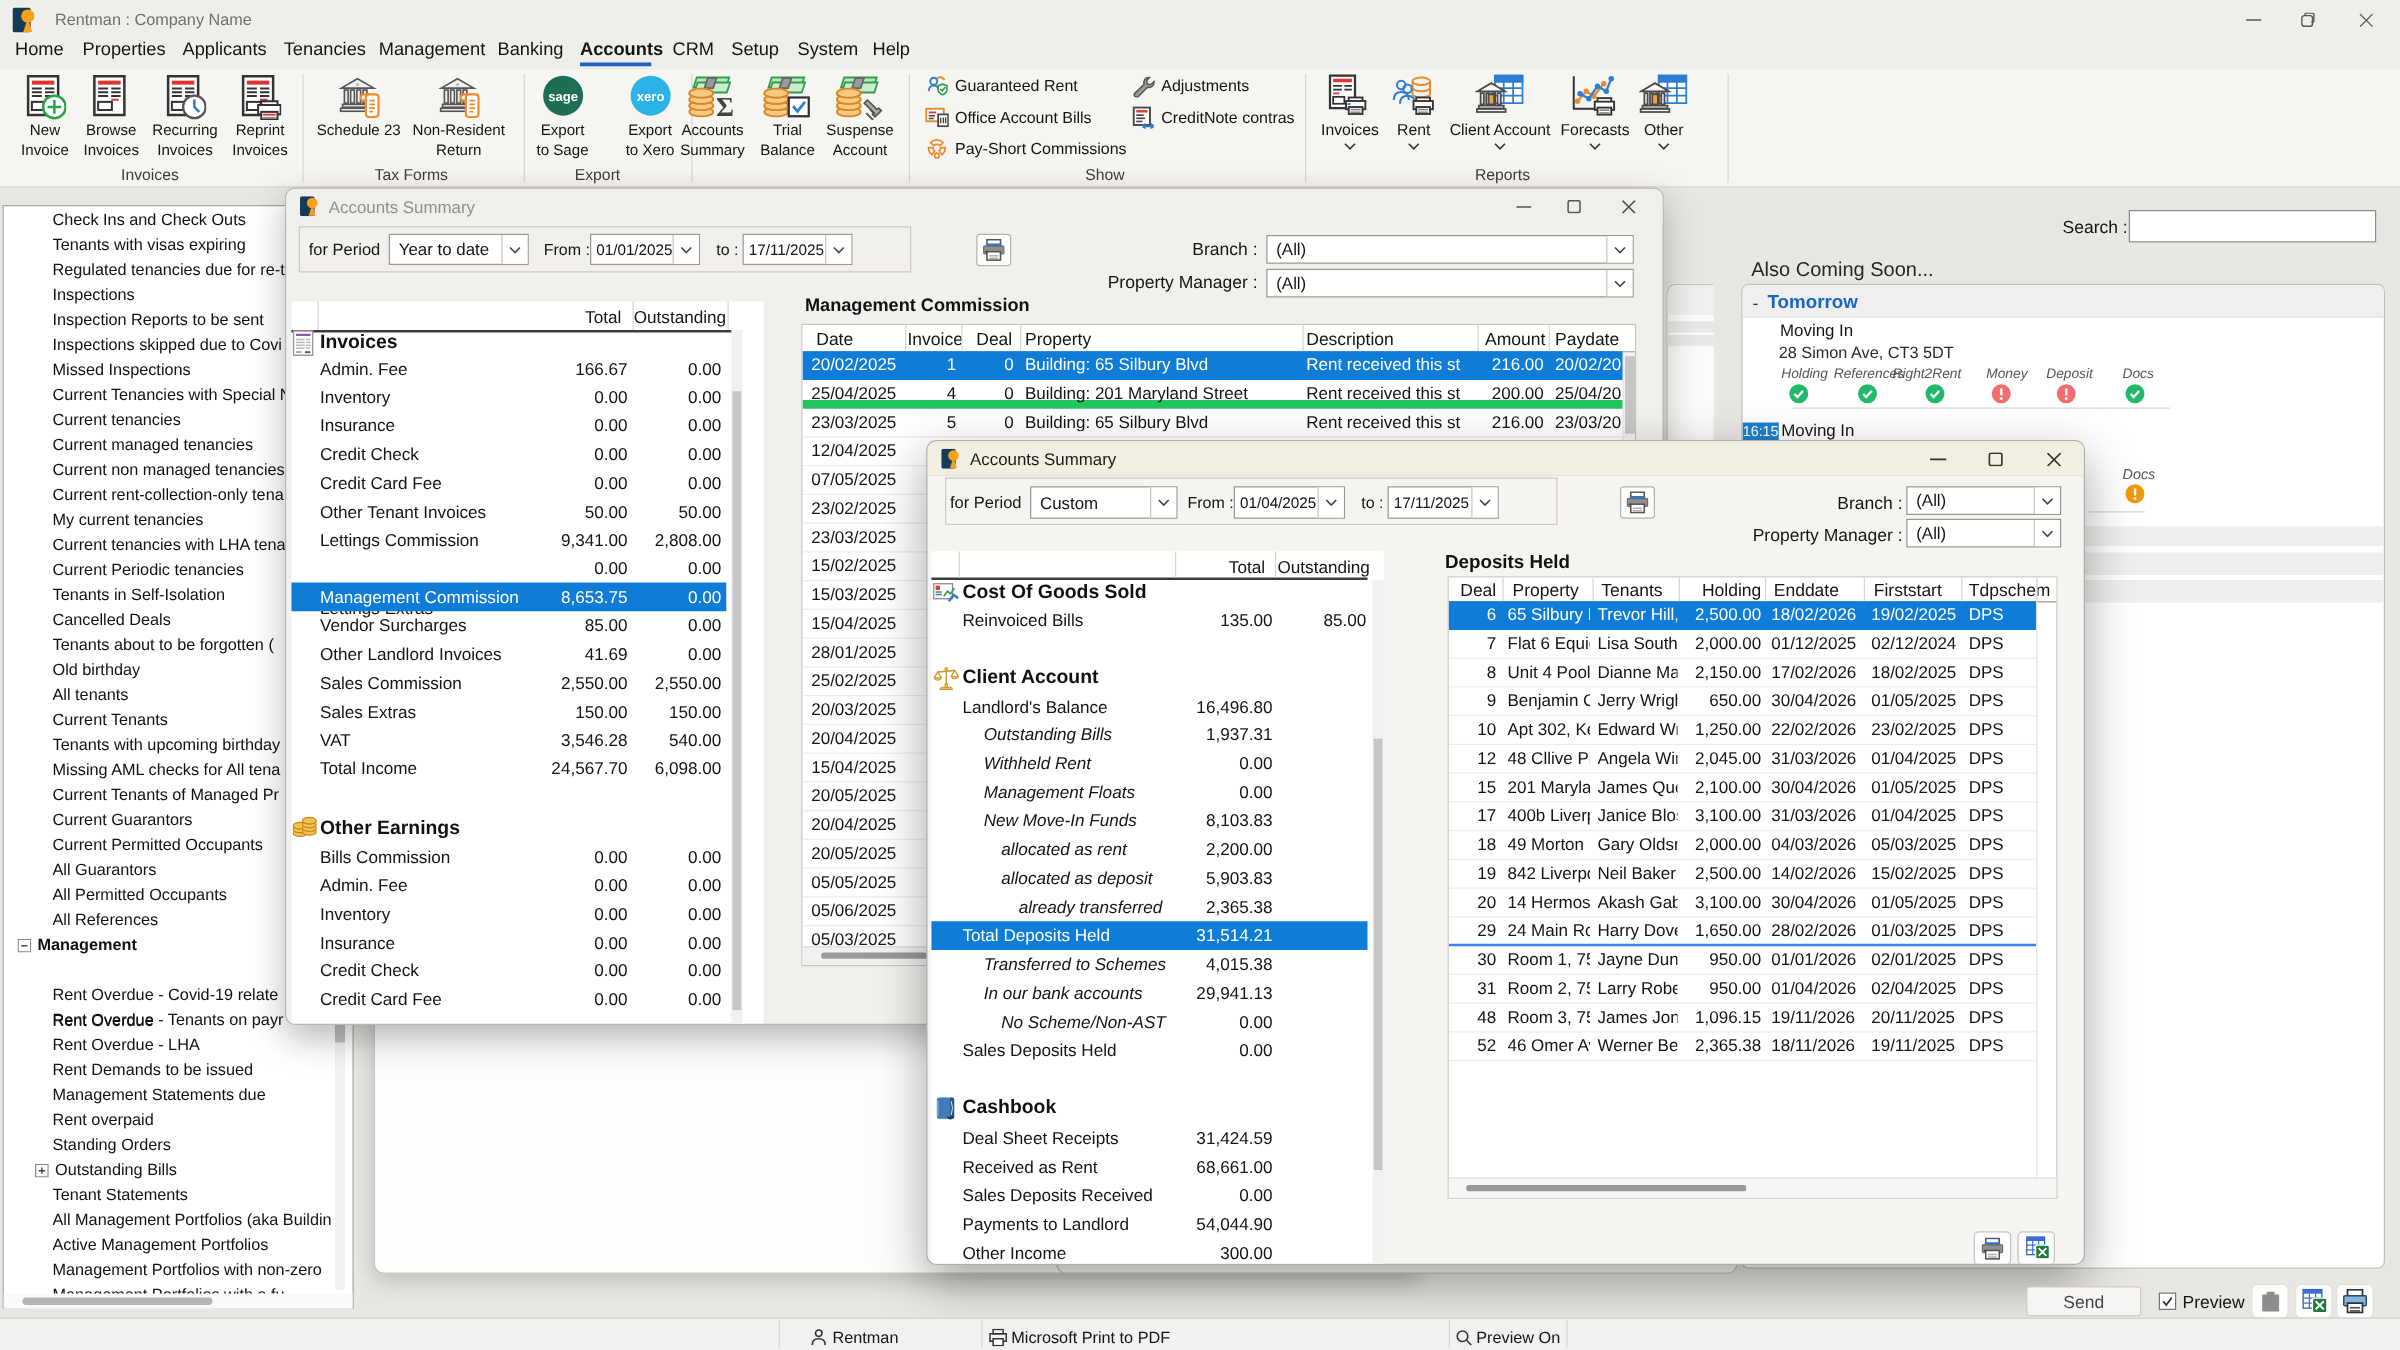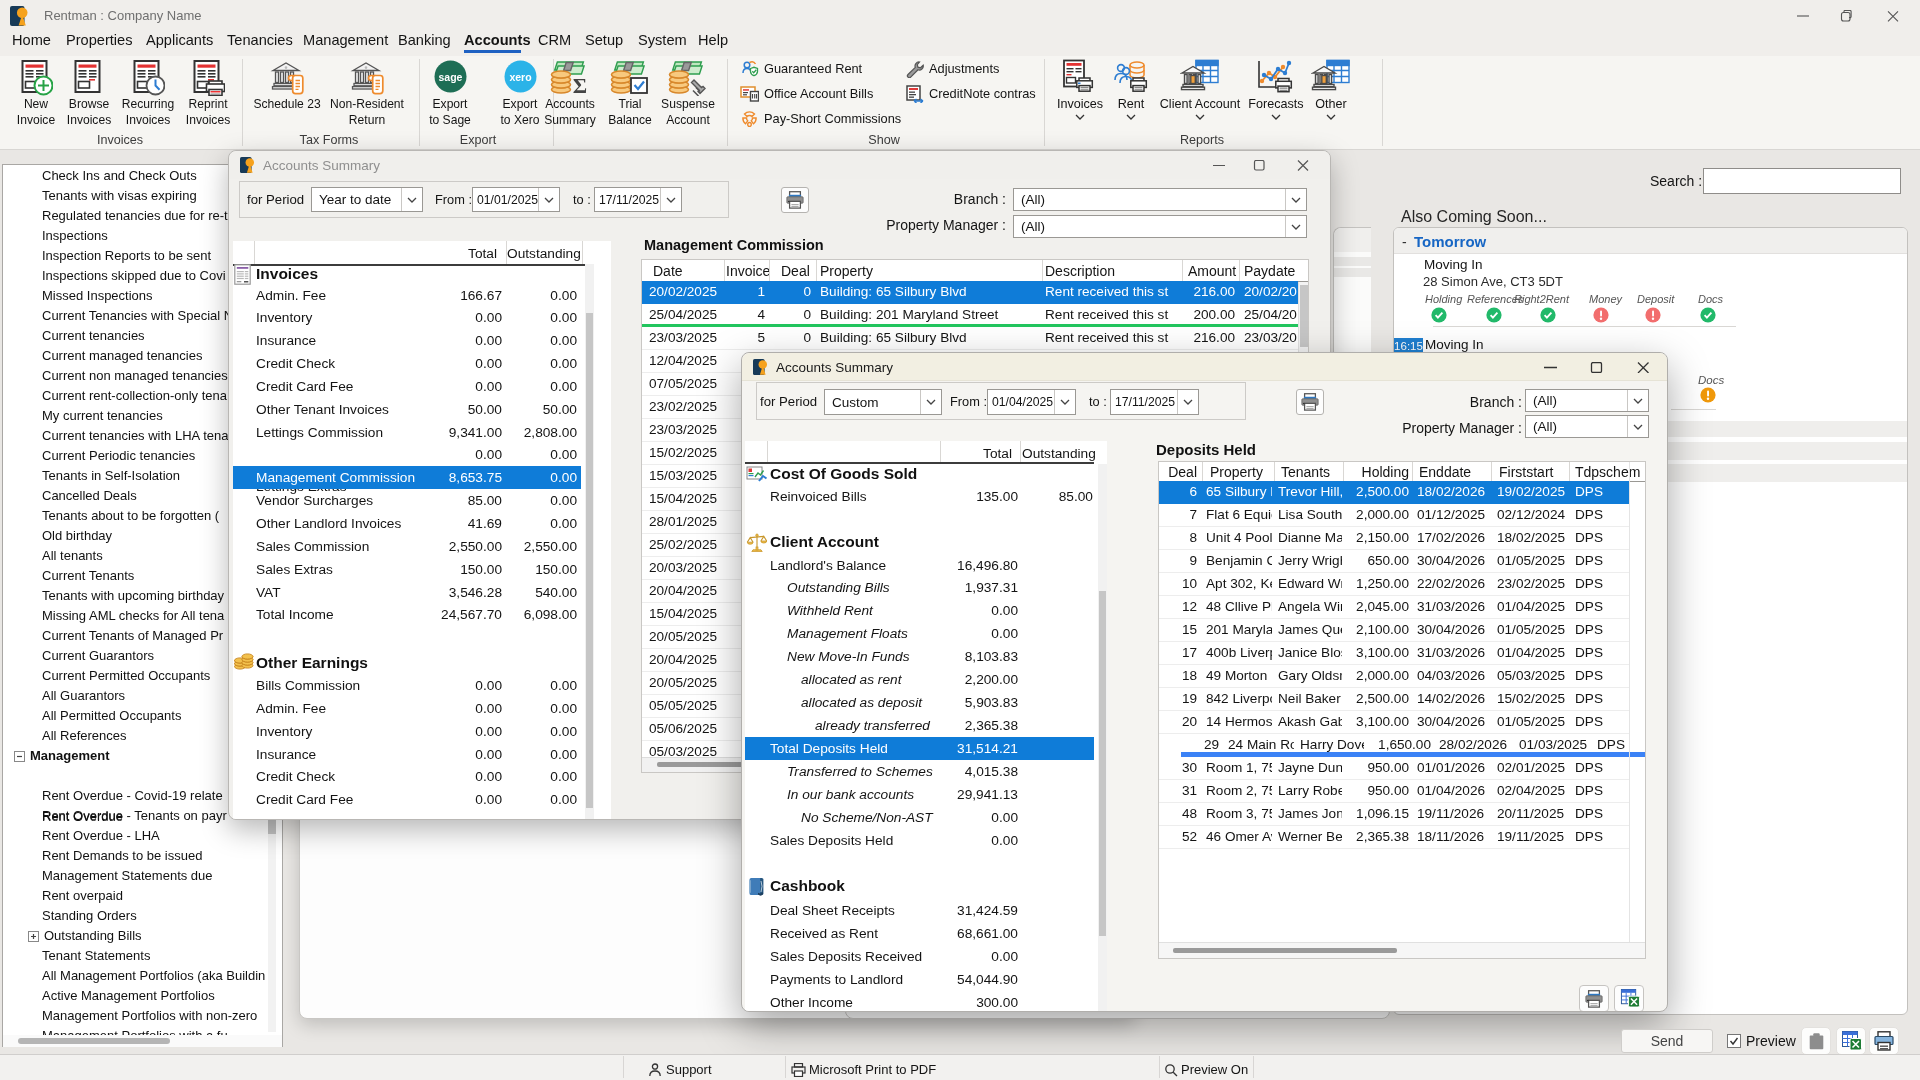--- a/index.html
+++ b/index.html
@@ -771,21 +771,21 @@
       <div class="abs " style="left:597px;top:0px;width:1px;height:22px;background:#d9d7d4;"></div>
       <div class="abs " style="left:0px;top:21px;width:656px;height:23px;background:#0f7cd8;">
         <div class="abs" style="left:7px;top:3px;font-size:13.6px;color:#fff;">20/02/2025</div>
         <div class="abs r" style="left:84px;top:3px;width:39px;font-size:13.6px;color:#fff;">1</div>
         <div class="abs r" style="left:130px;top:3px;width:39px;font-size:13.6px;color:#fff;">0</div>
         <div class="abs ellip" style="left:178px;top:3px;width:218px;font-size:13.6px;color:#fff;">Building: 65 Silbury Blvd</div>
         <div class="abs ellip" style="left:403px;top:3px;width:135px;font-size:13.6px;color:#fff;">Rent received this st</div>
         <div class="abs r" style="left:530px;top:3px;width:63px;font-size:13.6px;color:#fff;">216.00</div>
         <div class="abs ellip" style="left:602px;top:3px;width:72px;font-size:13.6px;color:#fff;">20/02/20</div>
       </div>
-      <div class="abs " style="left:0px;top:44px;width:656px;height:23px;border-bottom:3px solid #22c55e;">
+      <div class="abs " style="left:0px;top:44px;width:656px;height:23px;border-bottom:7px solid #22c55e;">
         <div class="abs" style="left:7px;top:3px;font-size:13.6px;color:#141414;">25/04/2025</div>
         <div class="abs r" style="left:84px;top:3px;width:39px;font-size:13.6px;color:#141414;">4</div>
         <div class="abs r" style="left:130px;top:3px;width:39px;font-size:13.6px;color:#141414;">0</div>
         <div class="abs ellip" style="left:178px;top:3px;width:218px;font-size:13.6px;color:#141414;">Building: 201 Maryland Street</div>
         <div class="abs ellip" style="left:403px;top:3px;width:135px;font-size:13.6px;color:#141414;">Rent received this st</div>
         <div class="abs r" style="left:530px;top:3px;width:63px;font-size:13.6px;color:#141414;">200.00</div>
         <div class="abs ellip" style="left:602px;top:3px;width:72px;font-size:13.6px;color:#141414;">25/04/20</div>
       </div>
       <div class="abs " style="left:0px;top:67px;width:656px;height:23px;border-bottom:1px solid #ededed;">
         <div class="abs" style="left:7px;top:3px;font-size:13.6px;color:#141414;">23/03/2025</div>
@@ -1141,21 +1141,21 @@
       </div>
       <div class="abs " style="left:0px;top:248.5px;width:470px;height:23px;border-bottom:1px solid #ededed;">
         <div class="abs r" style="left:5px;top:3px;width:33px;font-size:13.6px;color:#141414;">20</div>
         <div class="abs ellip" style="left:47px;top:3px;width:66px;font-size:13.6px;color:#141414;">14 Hermosa</div>
         <div class="abs ellip" style="left:119px;top:3px;width:64px;font-size:13.6px;color:#141414;">Akash Gaba</div>
         <div class="abs r" style="left:188px;top:3px;width:62px;font-size:13.6px;color:#141414;">3,100.00</div>
         <div class="abs" style="left:258px;top:3px;font-size:13.6px;color:#141414;">30/04/2026</div>
         <div class="abs" style="left:338px;top:3px;font-size:13.6px;color:#141414;">01/05/2025</div>
         <div class="abs" style="left:416px;top:3px;font-size:13.6px;color:#141414;">DPS</div>
       </div>
-      <div class="abs " style="left:0px;top:271.5px;width:470px;height:23px;border-bottom:5px solid #3b82f6;margin-left:22px;">
+      <div class="abs " style="left:0px;top:271.5px;width:470px;height:23px;border-bottom:2px solid #3b82f6;">
         <div class="abs r" style="left:5px;top:3px;width:33px;font-size:13.6px;color:#141414;">29</div>
         <div class="abs ellip" style="left:47px;top:3px;width:66px;font-size:13.6px;color:#141414;">24 Main Ro</div>
         <div class="abs ellip" style="left:119px;top:3px;width:64px;font-size:13.6px;color:#141414;">Harry Dove</div>
         <div class="abs r" style="left:188px;top:3px;width:62px;font-size:13.6px;color:#141414;">1,650.00</div>
         <div class="abs" style="left:258px;top:3px;font-size:13.6px;color:#141414;">28/02/2026</div>
         <div class="abs" style="left:338px;top:3px;font-size:13.6px;color:#141414;">01/03/2025</div>
         <div class="abs" style="left:416px;top:3px;font-size:13.6px;color:#141414;">DPS</div>
       </div>
       <div class="abs " style="left:0px;top:294.5px;width:470px;height:23px;border-bottom:1px solid #ededed;">
         <div class="abs r" style="left:5px;top:3px;width:33px;font-size:13.6px;color:#141414;">30</div>
@@ -1255,21 +1255,21 @@
 <div class="abs " style="left:623px;top:1056px;width:1px;height:22px;background:#d8d6d4;"></div>
 <div class="abs " style="left:785px;top:1056px;width:1px;height:22px;background:#d8d6d4;"></div>
 <div class="abs " style="left:1159px;top:1056px;width:1px;height:22px;background:#d8d6d4;"></div>
 <div class="abs " style="left:1253px;top:1056px;width:1px;height:22px;background:#d8d6d4;"></div>
 <div class="abs " style="left:648px;top:1063px;">
     <svg width="14" height="14" viewBox="0 0 14 14">
       <circle cx="7" cy="3.6" r="2.6" fill="none" stroke="#333" stroke-width="1.3"></circle>
       <path d="M1.8 13 q0-5 5.2-5 q5.2 0 5.2 5" fill="none" stroke="#333" stroke-width="1.3"></path>
     </svg>
   </div>
-<div class="abs " style="left:666px;top:1062px;font-size:13px;color:#141414;">Support</div>
+<div class="abs " style="left:666px;top:1062px;font-size:13px;color:#141414;">Rentman</div>
 <div class="abs " style="left:791px;top:1063px;">
     <svg width="15" height="14" viewBox="0 0 15 14">
       <rect x="3.5" y="0.5" width="8" height="3.5" fill="none" stroke="#333" stroke-width="1.2"></rect>
       <rect x="1" y="4" width="13" height="6" fill="none" stroke="#333" stroke-width="1.2"></rect>
       <rect x="3.5" y="8" width="8" height="5.5" fill="#fff" stroke="#333" stroke-width="1.2"></rect>
     </svg>
   </div>
 <div class="abs " style="left:809px;top:1062px;font-size:13px;color:#141414;">Microsoft Print to PDF</div>
 <div class="abs " style="left:1164px;top:1063px;">
     <svg width="14" height="14" viewBox="0 0 14 14">

